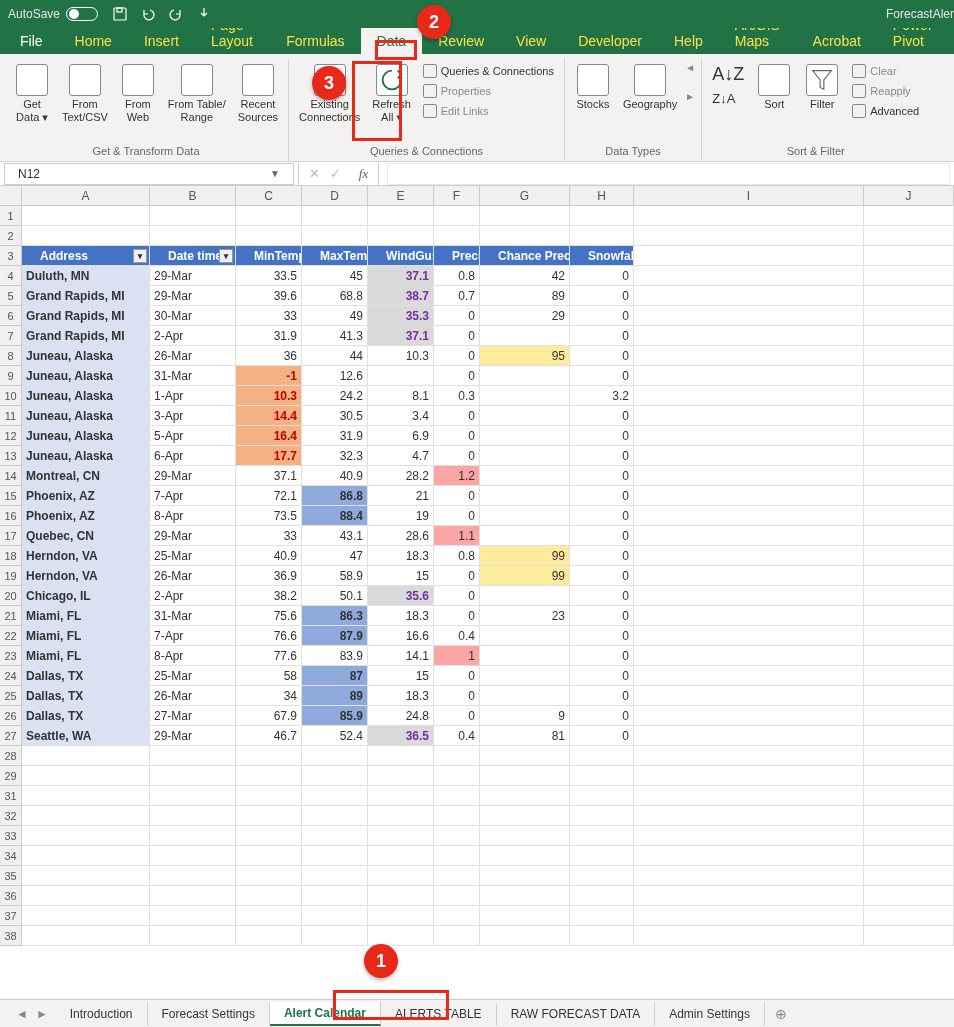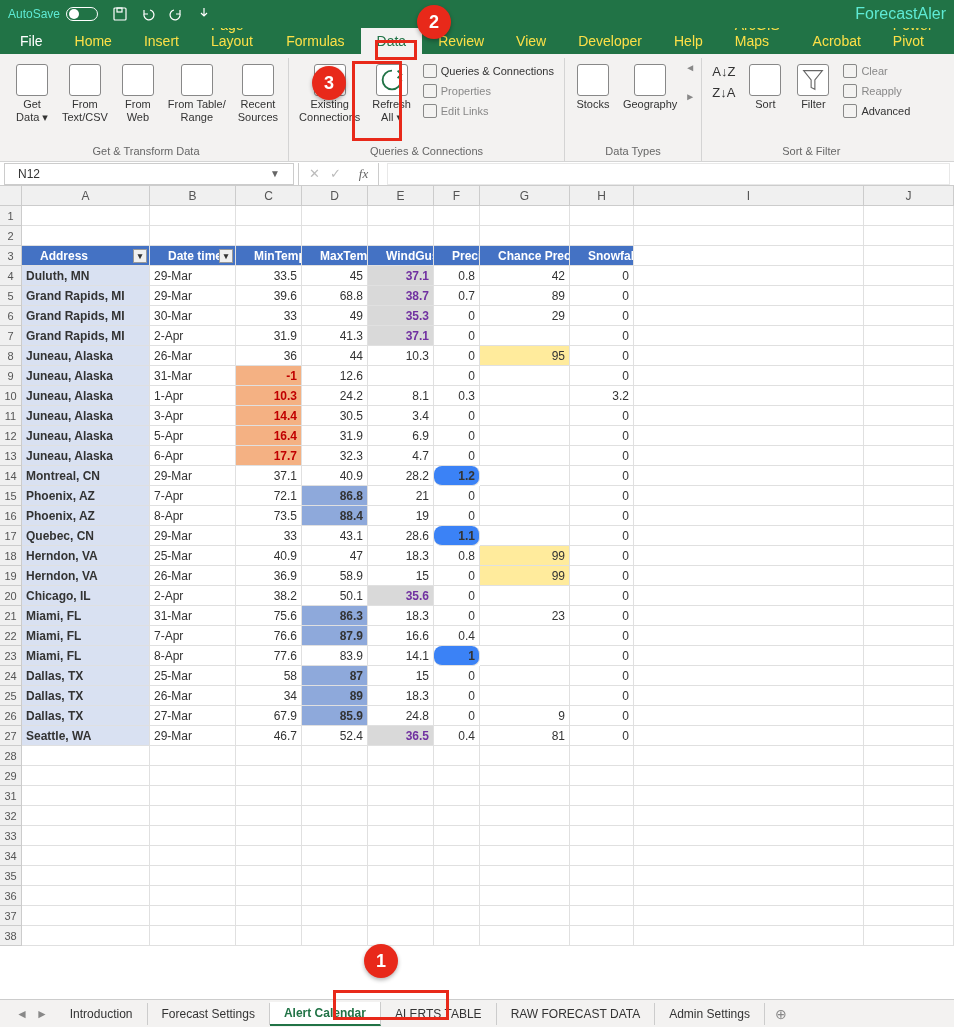--- a/index.html
+++ b/index.html
@@ -1,25 +1,25 @@
 <!DOCTYPE html>
 <html><head>
 <meta charset="utf-8">
 <style>
 * { box-sizing: border-box; margin: 0; padding: 0; font-family: "Segoe UI", Arial, sans-serif; }
 body { background: #fff; font-size: 12px; color: #333; user-select: none; width: 954px; height: 1027px; overflow: hidden; display: flex; flex-direction: column; }
 
 
-.titlebar { background: #217346; color: #5eead4; height: 28px; display: flex; align-items: center; padding: 0 8px; position: relative; }
+.titlebar { background: #217346; color: #e5e5e5; height: 28px; display: flex; align-items: center; padding: 0 8px; position: relative; }
 .autosave { display: flex; align-items: center; gap: 6px; font-size: 12px; }
 .autosave-toggle { width: 32px; height: 14px; border: 1px solid #fff; border-radius: 8px; position: relative; }
 .autosave-toggle::after { content: ""; position: absolute; left: 2px; top: 1px; width: 10px; height: 10px; background: #fff; border-radius: 50%; }
 .qat { display: flex; align-items: center; gap: 12px; margin-left: 14px; }
 .qat-icon { width: 16px; height: 16px; position: relative; }
-.doc-title { position: absolute; right: 8px; font-size: 16px; }
+.doc-title { position: absolute; right: 0; font-size: 12px; }
 
 
 .menubar { background: #217346; display: flex; height: 26px; align-items: flex-end; padding: 0 4px; }
 .menu-tab { color: #fde047; padding: 5px 16px; font-size: 14px; cursor: pointer; }
 .menu-tab.active { background: #f3f2f1; color: #217346; }
 .menu-tab.file { color: #fff; }
 
 
 .ribbon { background: #f3f2f1; border-bottom: 1px solid #d4d4d4; height: 108px; display: flex; padding: 4px 4px 0 4px; }
 .ribbon-group { display: flex; flex-direction: column; border-right: 1px solid #d4d4d4; padding: 0 6px; }
@@ -62,21 +62,21 @@
 
 
 .thead { background: #4472C4; color: #fff; font-weight: bold; position: relative; padding-left: 18px; }
 .thead .dd { position: absolute; right: 2px; top: 3px; width: 14px; height: 14px; background: #f0f0f0; border: 1px solid #999; font-size: 9px; line-height: 12px; text-align: center; color: #333; }
 
 
 .addr { background: #D9E1F2; font-weight: bold; color: #333; }
 .hl-orange { background: #F4B183; color: #C00000; font-weight: bold; }
 .hl-blue { background: #8EA9DB; font-weight: bold; }
 .hl-yellow { background: #FFEB9C; }
-.hl-lgreen { background: #3b82f6; font-weight: bold; border-radius: 8px; }
+.hl-lgreen { background: #fca5a5; font-weight: normal; }
 .hl-gray { background: #D9D9D9; color: #7030A0; font-weight: bold; }
 
 
 .sheet-tab-strip { height: 28px; border-top: 1px solid #ccc; background: #f3f2f1; display: flex; align-items: center; padding: 0 8px; gap: 0; position: relative; }
 .sheet-nav { display: flex; gap: 8px; color: #888; padding: 0 8px; }
 .sheet-tab { padding: 4px 14px; font-size: 12px; border-right: 1px solid #ccc; background: #f3f2f1; cursor: pointer; }
 .sheet-tab.active { background: #fff; border-bottom: 2px solid #217346; color: #217346; font-weight: bold; }
 .sheet-add { padding: 0 10px; color: #888; font-size: 14px; }
 
 
@@ -208,21 +208,21 @@
           <span>◄</span>
           <span>►</span>
         </div>
     </div>
     <div class="ribbon-group-label">Data Types</div>
   </div>
   <div class="ribbon-group" style="border-right:none;">
     <div class="ribbon-group-content">
       <div style="display:flex;flex-direction:column;gap:2px;">
         <div class="ribbon-small-btn enabled">
-            <span style="font-size:13px;">A↓Z</span>
+            <span style="font-size:18px;">A↓Z</span>
           </div>
         <div class="ribbon-small-btn enabled">
             <span style="font-size:13px;">Z↓A</span>
           </div>
       </div>
       <div class="ribbon-btn">
           <div class="ribbon-icon-box"></div>
           <div class="ribbon-btn-label">Sort</div>
         </div>
       <div class="ribbon-btn">

